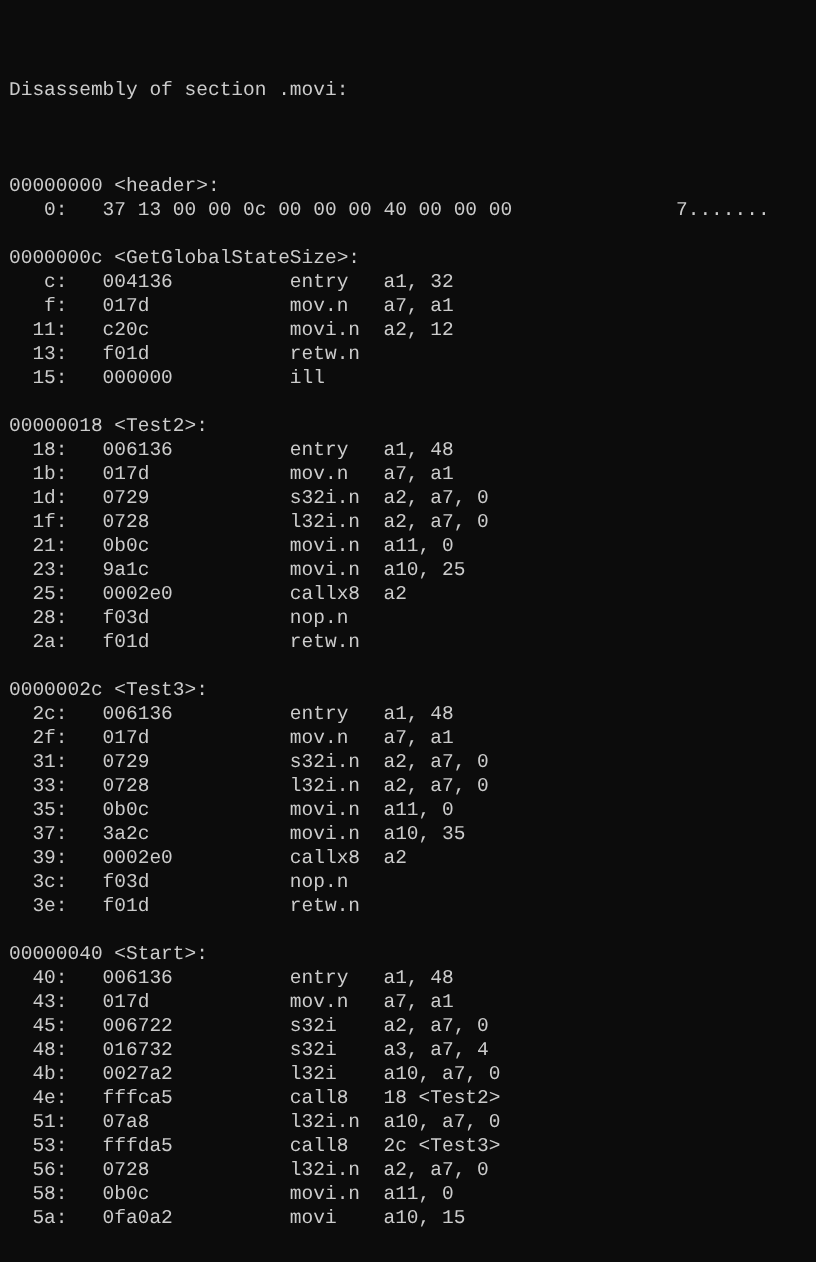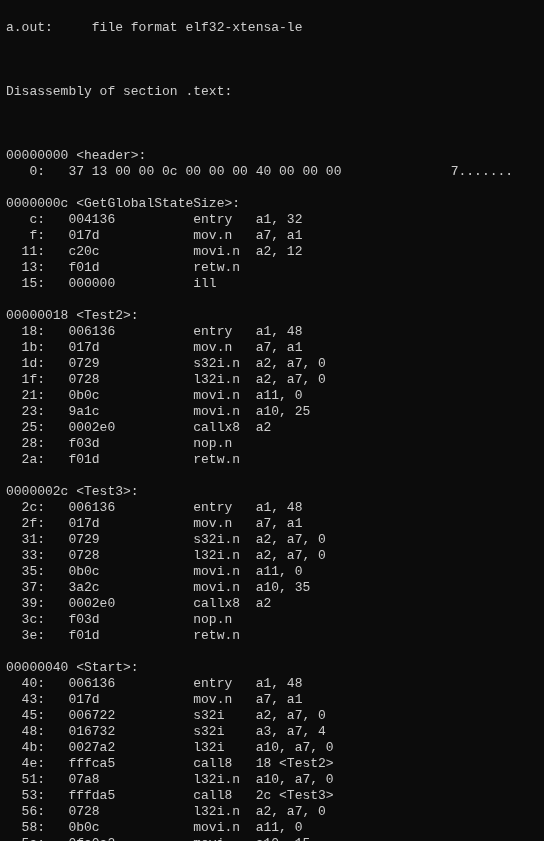--- a/index.html
+++ b/index.html
@@ -19,19 +19,18 @@
     white-space: pre;
   }
   .line {
     display: block;
   }
 </style>
 </head>
 <body>
 
 <div class="terminal">
-<span class="line">a.out:     file format elf32-xtensa-le</span>
 <span class="line"></span>
 <span class="line"></span>
-<span class="line">Disassembly of section .text:</span>
+<span class="line">Disassembly of section .movi:</span>
 <span class="line"> </span>
 <div id="sections"><span class="line">00000000 &lt;header&gt;:</span><span class="line">   0:   37 13 00 00 0c 00 00 00 40 00 00 00              7.......</span><span class="line"> </span><span class="line">0000000c &lt;GetGlobalStateSize&gt;:</span><span class="line">   c:   004136          entry   a1, 32</span><span class="line">   f:   017d            mov.n   a7, a1</span><span class="line">  11:   c20c            movi.n  a2, 12</span><span class="line">  13:   f01d            retw.n</span><span class="line">  15:   000000          ill</span><span class="line"> </span><span class="line">00000018 &lt;Test2&gt;:</span><span class="line">  18:   006136          entry   a1, 48</span><span class="line">  1b:   017d            mov.n   a7, a1</span><span class="line">  1d:   0729            s32i.n  a2, a7, 0</span><span class="line">  1f:   0728            l32i.n  a2, a7, 0</span><span class="line">  21:   0b0c            movi.n  a11, 0</span><span class="line">  23:   9a1c            movi.n  a10, 25</span><span class="line">  25:   0002e0          callx8  a2</span><span class="line">  28:   f03d            nop.n</span><span class="line">  2a:   f01d            retw.n</span><span class="line"> </span><span class="line">0000002c &lt;Test3&gt;:</span><span class="line">  2c:   006136          entry   a1, 48</span><span class="line">  2f:   017d            mov.n   a7, a1</span><span class="line">  31:   0729            s32i.n  a2, a7, 0</span><span class="line">  33:   0728            l32i.n  a2, a7, 0</span><span class="line">  35:   0b0c            movi.n  a11, 0</span><span class="line">  37:   3a2c            movi.n  a10, 35</span><span class="line">  39:   0002e0          callx8  a2</span><span class="line">  3c:   f03d            nop.n</span><span class="line">  3e:   f01d            retw.n</span><span class="line"> </span><span class="line">00000040 &lt;Start&gt;:</span><span class="line">  40:   006136          entry   a1, 48</span><span class="line">  43:   017d            mov.n   a7, a1</span><span class="line">  45:   006722          s32i    a2, a7, 0</span><span class="line">  48:   016732          s32i    a3, a7, 4</span><span class="line">  4b:   0027a2          l32i    a10, a7, 0</span><span class="line">  4e:   fffca5          call8   18 &lt;Test2&gt;</span><span class="line">  51:   07a8            l32i.n  a10, a7, 0</span><span class="line">  53:   fffda5          call8   2c &lt;Test3&gt;</span><span class="line">  56:   0728            l32i.n  a2, a7, 0</span><span class="line">  58:   0b0c            movi.n  a11, 0</span><span class="line">  5a:   0fa0a2          movi    a10, 15</span></div>
 </div>
 
 </body></html>

